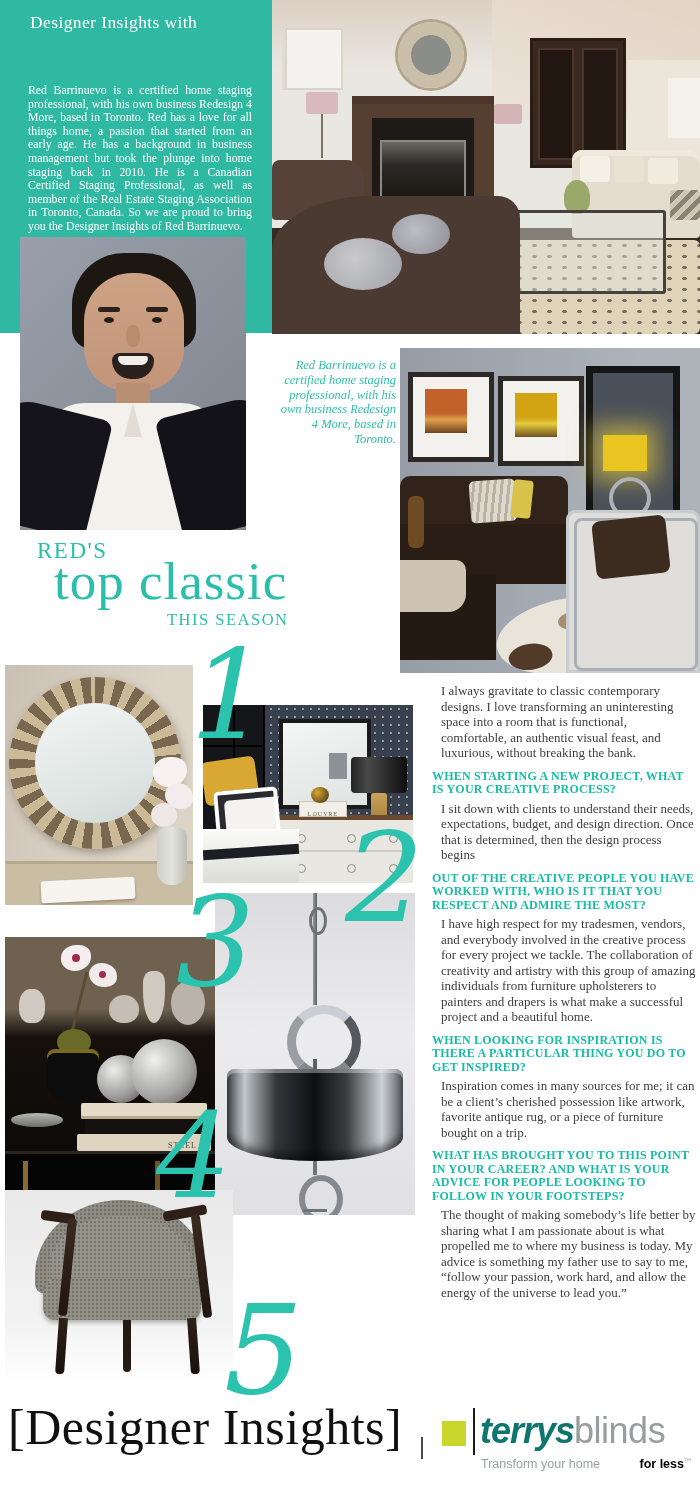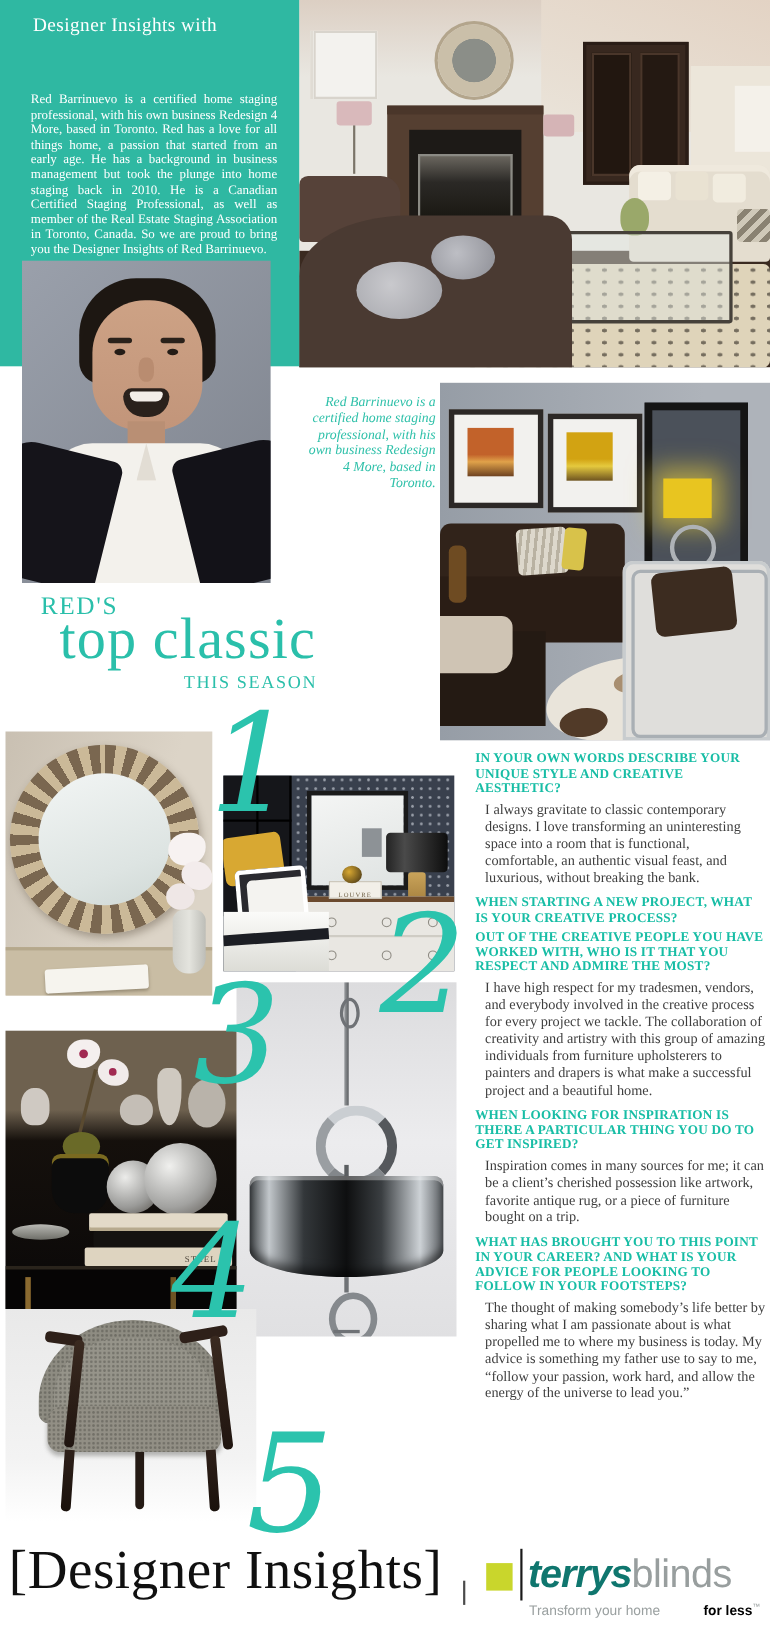--- a/index.html
+++ b/index.html
@@ -240,23 +240,23 @@
     <div class="abs" style="left:36px;top:22px;width:34px;height:10px;background:#2e2019;border-radius:4px;transform:rotate(8deg);"></div>
     <div class="abs" style="left:58px;top:28px;width:9px;height:98px;background:linear-gradient(180deg,#3a2a20,#201510);border-radius:4px;transform:rotate(6deg);"></div>
     <div class="abs" style="left:158px;top:18px;width:44px;height:10px;background:#2e2019;border-radius:4px;transform:rotate(-10deg);"></div>
     <div class="abs" style="left:192px;top:24px;width:9px;height:104px;background:linear-gradient(180deg,#3a2a20,#201510);border-radius:4px;transform:rotate(-7deg);"></div>
     <div class="abs" style="left:52px;top:128px;width:9px;height:56px;background:linear-gradient(180deg,#2e2019,#1a110c);border-radius:0 0 4px 4px;transform:rotate(4deg);"></div>
     <div class="abs" style="left:118px;top:130px;width:8px;height:52px;background:#241a14;border-radius:0 0 4px 4px;"></div>
     <div class="abs" style="left:184px;top:128px;width:9px;height:56px;background:linear-gradient(180deg,#2e2019,#1a110c);border-radius:0 0 4px 4px;transform:rotate(-4deg);"></div>
   </div>
 
   <div class="abs qa">
-    <h3>IN YOUR OWN WORDS DESCRIBE YOUR UNIQUE STYLE AND CREATIVE AESTHETIC?</h3>
     <p>I always gravitate to classic contemporary designs. I love transforming an uninteresting space into a room that is functional, comfortable, an authentic visual feast, and luxurious, without breaking the bank.</p>
     <h3>WHEN STARTING A NEW PROJECT, WHAT IS YOUR CREATIVE PROCESS?</h3>
+    <p>I sit down with clients to understand their needs, expectations, budget, and design direction. Once that is determined, then the design process begins</p>
     <h3>OUT OF THE CREATIVE PEOPLE YOU HAVE WORKED WITH, WHO IS IT THAT YOU RESPECT AND ADMIRE THE MOST?</h3>
     <p>I have high respect for my tradesmen, vendors, and everybody involved in the creative process for every project we tackle. The collaboration of creativity and artistry with this group of amazing individuals from furniture upholsterers to painters and drapers is what make a successful project and a beautiful home.</p>
     <h3>WHEN LOOKING FOR INSPIRATION IS THERE A PARTICULAR THING YOU DO TO GET INSPIRED?</h3>
     <p>Inspiration comes in many sources for me; it can be a client’s cherished possession like artwork, favorite antique rug, or a piece of furniture bought on a trip.</p>
     <h3>WHAT HAS BROUGHT YOU TO THIS POINT IN YOUR CAREER? AND WHAT IS YOUR ADVICE FOR PEOPLE LOOKING TO FOLLOW IN YOUR FOOTSTEPS?</h3>
     <p>The thought of making somebody’s life better by sharing what I am passionate about is what propelled me to where my business is today.  My advice is something my father use to say to me, “follow your passion, work hard, and allow the energy of the universe to lead you.”</p>
   </div>
 
   <div class="abs brand">[Designer Insights]</div>
   <div class="abs footer-divider"></div>

